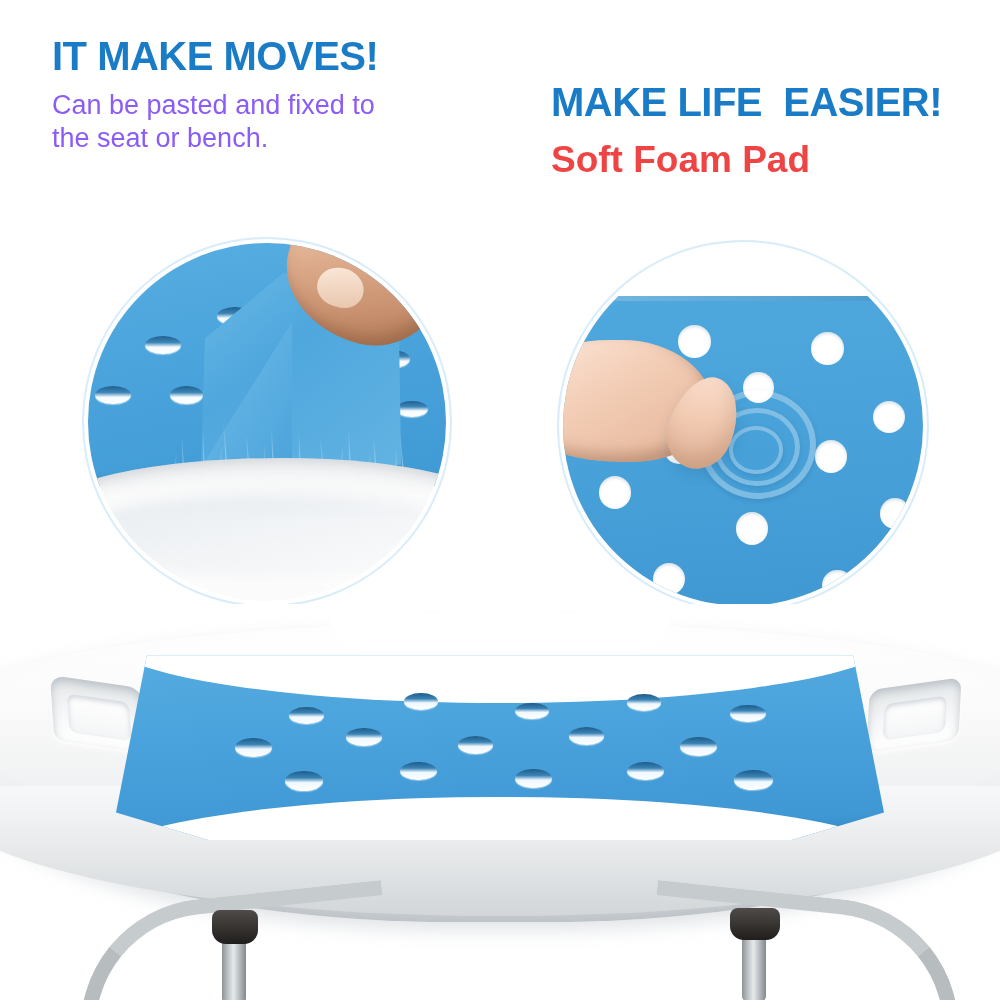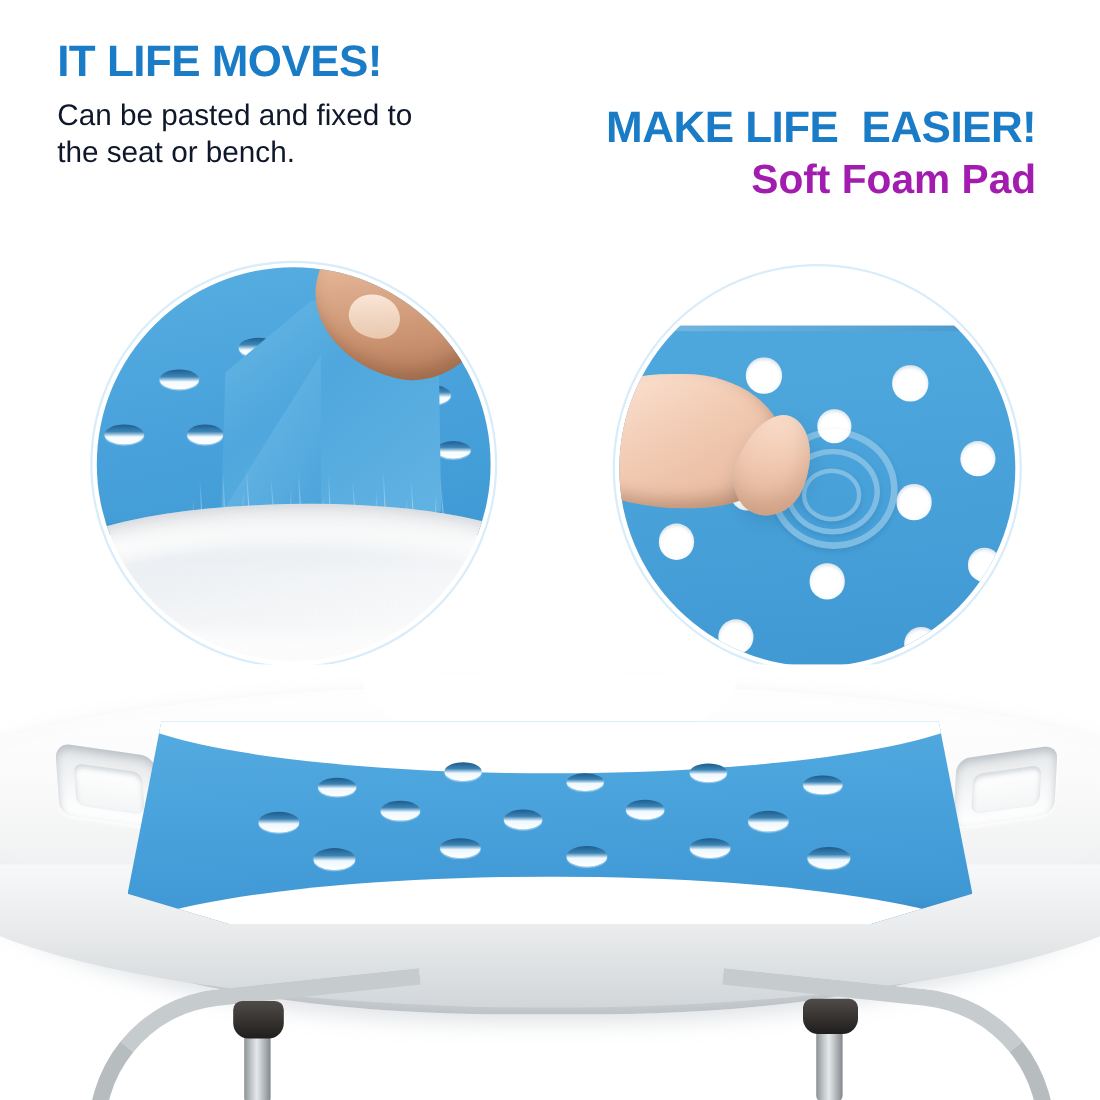--- a/index.html
+++ b/index.html
@@ -26,25 +26,25 @@
     white-space:pre;
   }
   .copy .body{
     line-height:1.22;
     white-space:pre-line;
   }
 
   #copy-left{left:52px;top:36px;}
   #copy-left .headline{font-size:40px;color:#1a7cc6;}
   #copy-left .subhead{font-size:37px;color:#3b3b3b;margin-top:12px;}
-  #copy-left .body{font-size:27px;color:#0f172a;margin-top:13px;}
-
-  #copy-right{left:551px;top:96px;}
+  #copy-left .body{font-size:27px;color:#8b5cf6;margin-top:13px;}
+
+  #copy-right{left:551px;top:82px;}
   #copy-right .headline{font-size:40px;color:#1a7cc6;}
-  #copy-right .subhead{font-size:37px;color:#a21caf;margin-top:8px;text-align:right;}
+  #copy-right .subhead{font-size:37px;color:#ef4444;margin-top:19px;}
   #copy-right .body{font-size:27px;color:#5a5a5a;margin-top:13px;}
 
   
   .photo-circle{
     position:absolute;
     border-radius:50%;
     overflow:hidden;
     background:#ffffff;
     box-shadow:0 0 0 4px #ffffff, 0 0 0 6px #d8ecf9;
   }
@@ -221,21 +221,21 @@
   }
   #collar-left{left:212px;top:306px;width:46px;height:34px;}
   #collar-right{left:730px;top:304px;width:50px;height:32px;}
 </style>
 </head>
 <body>
 
 <div class="stage">
 
   <div class="copy" id="copy-left">
-    <div class="headline">IT LIFE MOVES!</div>
+    <div class="headline">IT MAKE MOVES!</div>
     <div class="body">Can be pasted and fixed to
 the seat or bench.</div>
   </div>
 
   <div class="copy" id="copy-right">
     <div class="headline">MAKE LIFE  EASIER!</div>
     <div class="subhead">Soft Foam Pad</div>
   </div>
 
   <div class="photo-circle" id="photo-adhesive">

